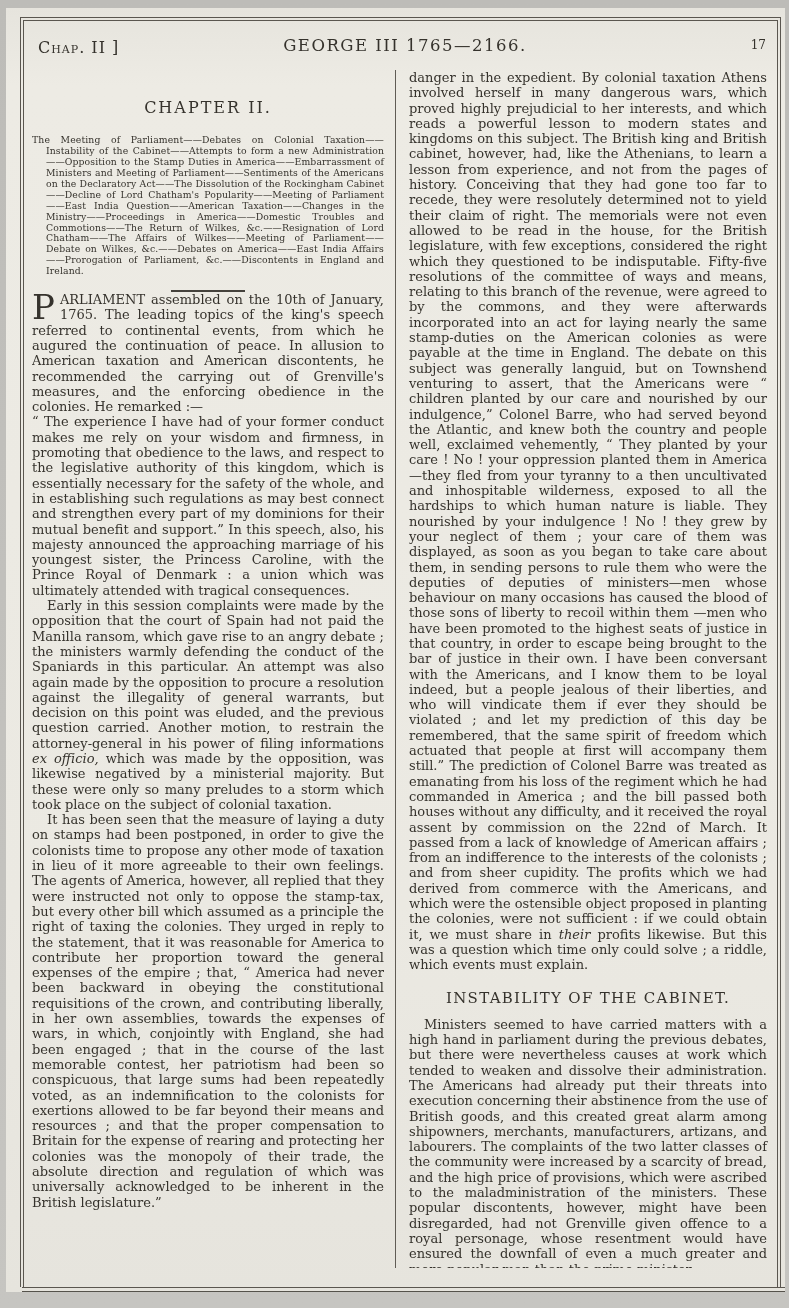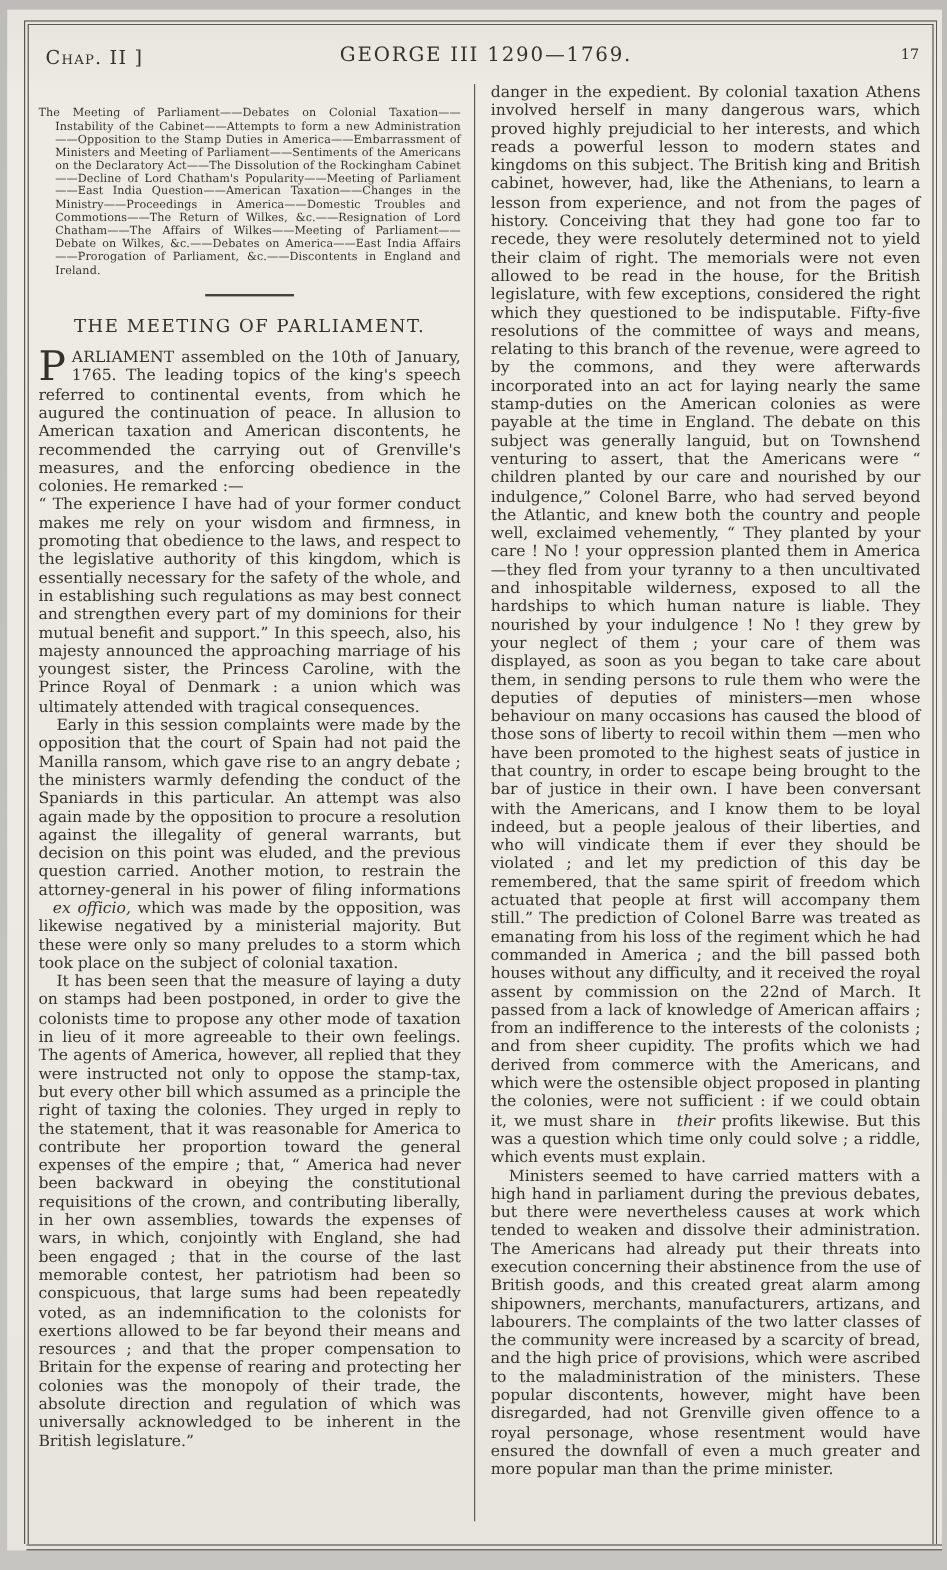--- a/index.html
+++ b/index.html
@@ -73,62 +73,63 @@
     width:74px; height:2px; background:#45423c; margin:13px auto 0 auto;
   }
   .sec-head {
     text-align:center; font-size:15px; letter-spacing:1.3px;
     margin:18px 0 11px 0; white-space:nowrap;
   }
   .dropcap {
     float:left; font-size:34px; line-height:27px;
     padding:2px 5px 0 0;
   }
-  .ital { font-style:italic;margin-left:12px; }
+  .ital { font-style:italic; }
 </style>
 </head>
 <body>
 
 <div class="scan">
   <div class="paper">
     <div class="frame"></div>
     <div class="bottom-rule"></div>
 
     <div class="content">
 
       <div class="runhead">
         <span class="chap">Chap. II ]</span>
-        <span class="title">GEORGE III 1290—1769.</span>
+        <span class="title">GEORGE III 1765—2166.</span>
         <span class="pageno">17</span>
       </div>
 
       <div class="columns">
 
         <div class="col-left body-txt">
+          <div class="chapter-head">CHAPTER II.</div>
           <div class="summary">The Meeting of Parliament——Debates on Colonial Taxation——Instability of the Cabinet——Attempts to form a new Administration——Opposition to the Stamp Duties in America——Embarrassment of Ministers and Meeting of Parliament——Sentiments of the Americans on the Declaratory Act——The Dissolution of the Rockingham Cabinet——Decline of Lord Chatham's Popularity——Meeting of Parliament——East India Question——American Taxation——Changes in the Ministry——Proceedings in America——Domestic Troubles and Commotions——The Return of Wilkes, &amp;c.——Resignation of Lord Chatham——The Affairs of Wilkes——Meeting of Parliament——Debate on Wilkes, &amp;c.——Debates on America——East India Affairs——Prorogation of Parliament, &amp;c.——Discontents in England and Ireland.</div>
           <div class="mid-rule"></div>
 
-          <div class="sec-head">THE MEETING OF PARLIAMENT.</div>
 
           <p><span class="dropcap">P</span><span>ARLIAMENT assembled on the 10th of January, 1765.  The leading topics of the king's speech referred to continental events, from which he augured the continuation of peace.  In allusion to American taxation and American discontents, he recommended the carrying out of Grenville's measures, and the enforcing obedience in the colonies.  He remarked :—</span></p>
 
           <p><span>“ The experience I have had of your former conduct makes me rely on your wisdom and firmness, in promoting that obedience to the laws, and respect to the legislative authority of this kingdom, which is essentially necessary for the safety of the whole, and in establishing such regulations as may best connect and strengthen every part of my dominions for their mutual benefit and support.”  In this speech, also, his majesty announced the approaching marriage of his youngest sister, the Princess Caroline, with the Prince Royal of Denmark : a union which was ultimately attended with tragical consequences.</span></p>
 
           <p class="indent"><span>Early in this session complaints were made by the opposition that the court of Spain had not paid the Manilla ransom, which gave rise to an angry debate ; the ministers warmly defending the conduct of the Spaniards in this particular.  An attempt was also again made by the opposition to procure a resolution against the illegality of general warrants, but decision on this point was eluded, and the previous question carried.  Another motion, to restrain the attorney-general in his power of filing informations </span><span class="ital">ex officio,</span><span> which was made by the opposition, was likewise negatived by a ministerial majority.  But these were only so many preludes to a storm which took place on the subject of colonial taxation.</span></p>
 
 
           <p class="indent"><span>It has been seen that the measure of laying a duty on stamps had been postponed, in order to give the colonists time to propose any other mode of taxation in lieu of it more agreeable to their own feelings.  The agents of America, however, all replied that they were instructed not only to oppose the stamp-tax, but every other bill which assumed as a principle the right of taxing the colonies.  They urged in reply to the statement, that it was reasonable for America to contribute her proportion toward the general expenses of the empire ; that, “ America had never been backward in obeying the constitutional requisitions of the crown, and contributing liberally, in her own assemblies, towards the expenses of wars, in which, conjointly with England, she had been engaged ; that in the course of the last memorable contest, her patriotism had been so conspicuous, that large sums had been repeatedly voted, as an indemnification to the colonists for exertions allowed to be far beyond their means and resources ; and that the proper compensation to Britain for the expense of rearing and protecting her colonies was the monopoly of their trade, the absolute direction and regulation of which was universally acknowledged to be inherent in the British legislature.”</span></p>
 
         </div>
 
         <div class="col-divider"></div>
 
         <div class="col-right body-txt">
           <p><span>danger in the expedient.  By colonial taxation Athens involved herself in many dangerous wars, which proved highly prejudicial to her interests, and which reads a powerful lesson to modern states and kingdoms on this subject.  The British king and British cabinet, however, had, like the Athenians, to learn a lesson from experience, and not from the pages of history.  Conceiving that they had gone too far to recede, they were resolutely determined not to yield their claim of right. The memorials were not even allowed to be read in the house, for the British legislature, with few exceptions, considered the right which they questioned to be indisputable.  Fifty-five resolutions of the committee of ways and means, relating to this branch of the revenue, were agreed to by the commons, and they were afterwards incorporated into an act for laying nearly the same stamp-duties on the American colonies as were payable at the time in England.  The debate on this subject was generally languid, but on Townshend venturing to assert, that the Americans were “ children planted by our care and nourished by our indulgence,” Colonel Barre, who had served beyond the Atlantic, and knew both the country and people well, exclaimed vehemently, “ They planted by your care !  No ! your oppression planted them in America—they fled from your tyranny to a then uncultivated and inhospitable wilderness, exposed to all the hardships to which human nature is liable.  They nourished by your indulgence !  No !  they grew by your neglect of them ; your care of them was displayed, as soon as you began to take care about them, in sending persons to rule them who were the deputies of deputies of ministers—men whose behaviour on many occasions has caused the blood of those sons of liberty to recoil within them —men who have been promoted to the highest seats of justice in that country, in order to escape being brought to the bar of justice in their own.  I have been conversant with the Americans, and I know them to be loyal indeed, but a people jealous of their liberties, and who will vindicate them if ever they should be violated ; and let my prediction of this day be remembered, that the same spirit of freedom which actuated that people at first will accompany them still.”  The prediction of Colonel Barre was treated as emanating from his loss of the regiment which he had commanded in America ; and the bill passed both houses without any difficulty, and it received the royal assent by commission on the 22nd of March.  It passed from a lack of knowledge of American affairs ; from an indifference to the interests of the colonists ; and from sheer cupidity.  The profits which we had derived from commerce with the Americans, and which were the ostensible object proposed in planting the colonies, were not sufficient : if we could obtain it, we must share in </span><span class="ital">their</span><span> profits likewise.  But this was a question which time only could solve ; a riddle, which events must explain.</span></p>
 
+          <div class="sec-head">INSTABILITY OF THE CABINET.</div>
 
           <p class="indent"><span>Ministers seemed to have carried matters with a high hand in parliament during the previous debates, but there were nevertheless causes at work which tended to weaken and dissolve their administration.  The Americans had already put their threats into execution concerning their abstinence from the use of British goods, and this created great alarm among shipowners, merchants, manufacturers, artizans, and labourers. The complaints of the two latter classes of the community were increased by a scarcity of bread, and the high price of provisions, which were ascribed to the maladministration of the ministers.  These popular discontents, however, might have been disregarded, had not Grenville given offence to a royal personage, whose resentment would have ensured the downfall of even a much greater and more popular man than the prime minister.</span></p>
 
         </div>
 
       </div>
     </div>
   </div>
 </div>
 

